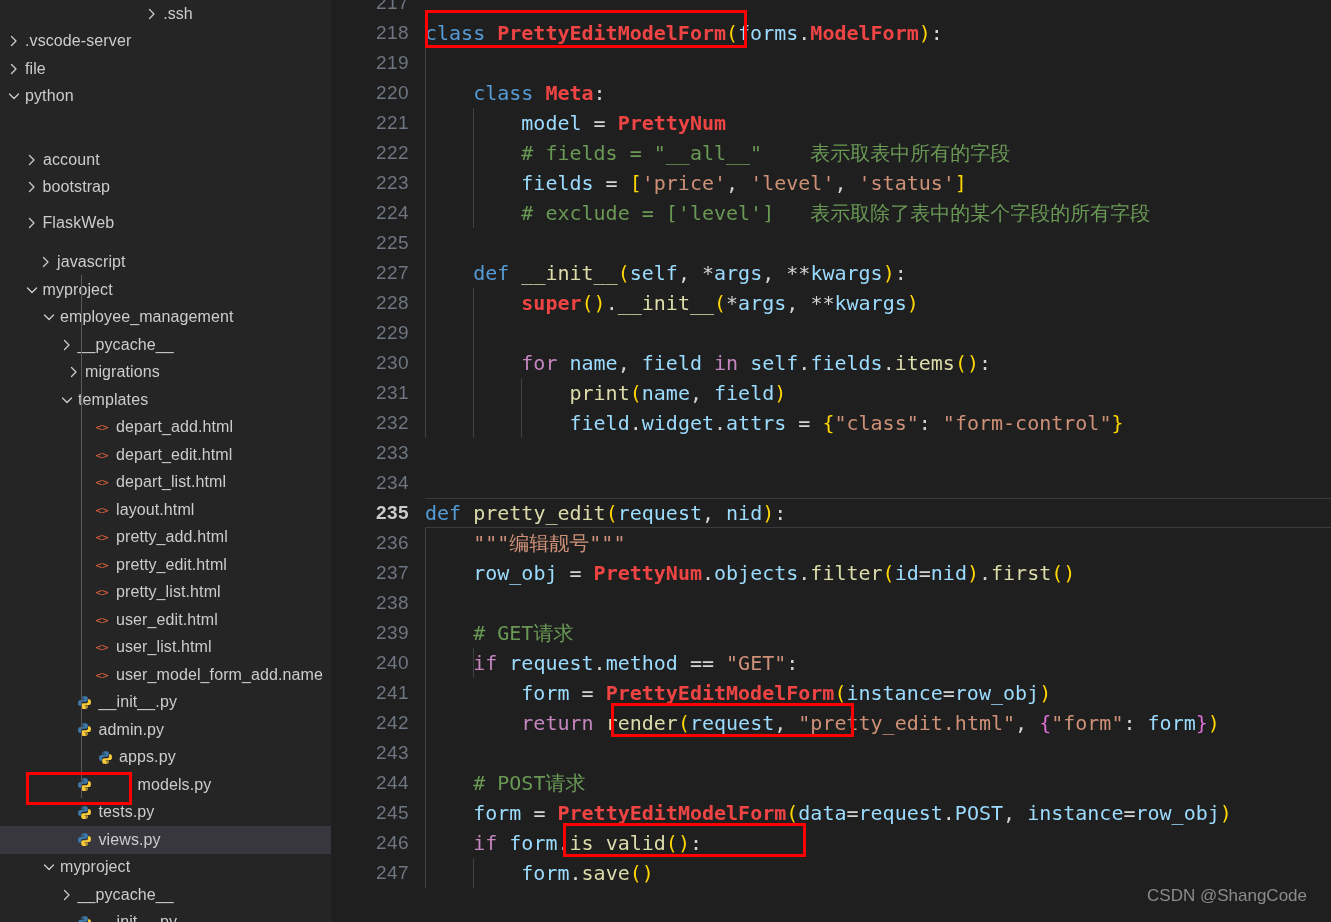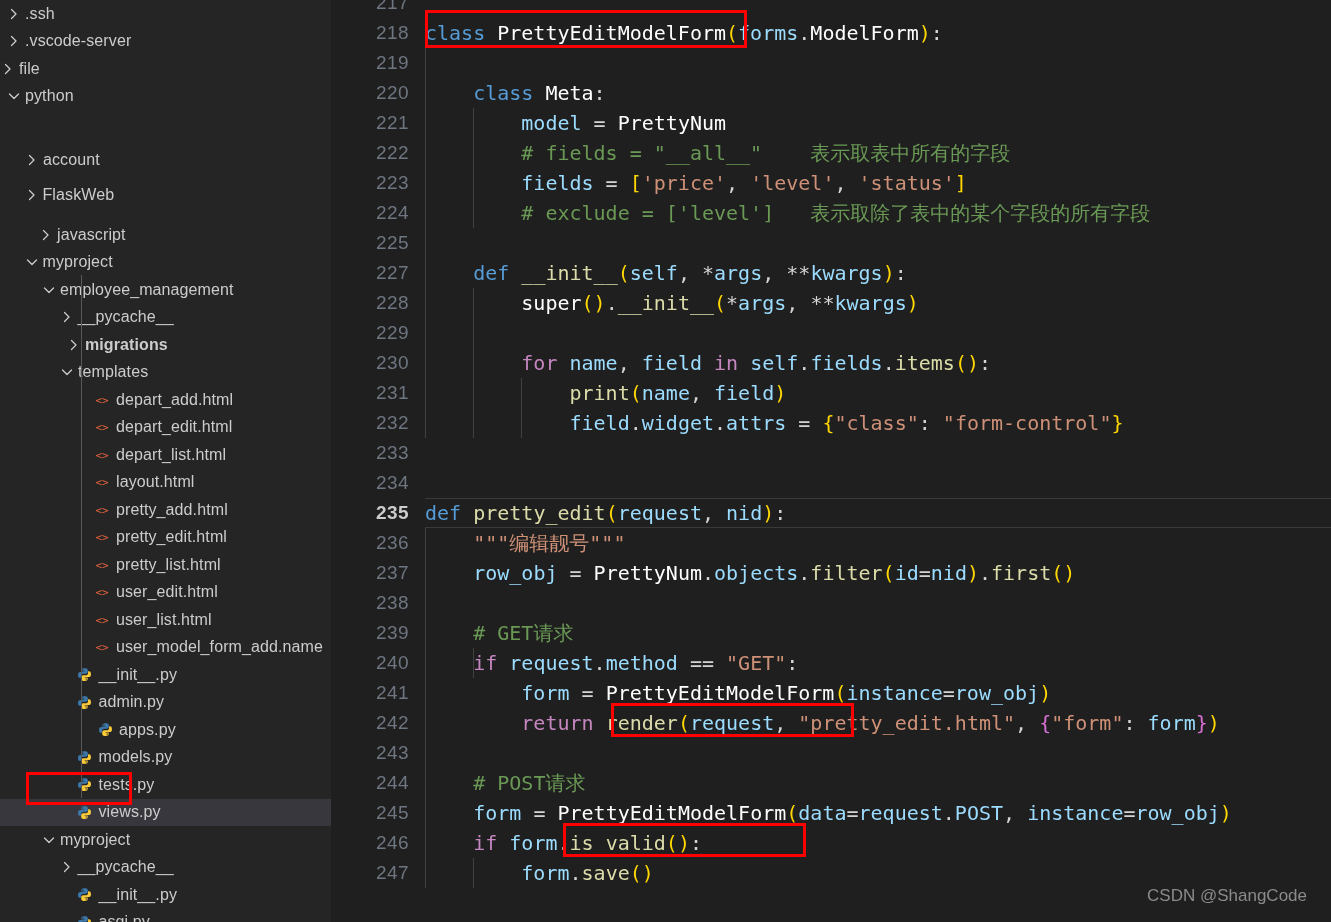--- a/index.html
+++ b/index.html
@@ -106,21 +106,21 @@
   .ig {
     position: absolute;
     top: 0; height: 30px;
     width: 1px;
     background: #404040;
   }
 
   
   .t-kw   { color: #569cd6; }  
   .t-ctl  { color: #c586c0; }  
-  .t-cls  { color: #ffffff; }  
+  .t-cls  { color: #ef4444; font-weight: bold; }  
   .t-fn   { color: #dcdcaa; }  
   .t-var  { color: #9cdcfe; }  
   .t-str  { color: #ce9178; }  
   .t-com  { color: #6a9955; }
   .t-p1   { color: #ffd700; }  
   .t-p2   { color: #da70d6; }
   .t-pl   { color: #d4d4d4; }  
 
   .hlbox {
     position: absolute;
@@ -138,60 +138,68 @@
     user-select: none;
   }
 </style>
 </head>
 <body>
 
 <div id="app">
 
   <div id="sidebar">
     <div id="tree-root">
+        <div class="tree-row" style="padding-left: 6px; justify-content: center;">
+          <span class="twisty">
+            <svg width="16" height="16" viewBox="0 0 16 16">
+              <path d="M5.5 3.5 L10 8 L5.5 12.5" fill="none" stroke="#cccccc" stroke-width="1.3" stroke-linecap="round" stroke-linejoin="round"></path>
+            </svg>
+          </span>
+          <span class="lbl">.ssh</span>
+        </div>
         <div class="tree-row" style="padding-left: 6px;">
           <span class="twisty">
             <svg width="16" height="16" viewBox="0 0 16 16">
               <path d="M5.5 3.5 L10 8 L5.5 12.5" fill="none" stroke="#cccccc" stroke-width="1.3" stroke-linecap="round" stroke-linejoin="round"></path>
             </svg>
           </span>
-          <span class="lbl">.ssh</span>
+          <span class="lbl">.vscode-server</span>
         </div>
         <div class="tree-row" style="padding-left: 6px;">
           <span class="twisty">
             <svg width="16" height="16" viewBox="0 0 16 16">
               <path d="M5.5 3.5 L10 8 L5.5 12.5" fill="none" stroke="#cccccc" stroke-width="1.3" stroke-linecap="round" stroke-linejoin="round"></path>
             </svg>
           </span>
-          <span class="lbl">.vscode-server</span>
-        </div>
-        <div class="tree-row" style="">
-          <span class="twisty">
-            <svg width="16" height="16" viewBox="0 0 16 16">
-              <path d="M5.5 3.5 L10 8 L5.5 12.5" fill="none" stroke="#cccccc" stroke-width="1.3" stroke-linecap="round" stroke-linejoin="round"></path>
-            </svg>
-          </span>
           <span class="lbl">file</span>
         </div>
         <div class="tree-row" style="padding-left: 6px;">
           <span class="twisty">
             <svg width="16" height="16" viewBox="0 0 16 16">
               <path d="M3.5 6 L8 10.5 L12.5 6" fill="none" stroke="#cccccc" stroke-width="1.3" stroke-linecap="round" stroke-linejoin="round"></path>
             </svg>
           </span>
           <span class="lbl">python</span>
         </div>
         <div class="tree-row" style="padding-left: 24px; margin-top: 36px;">
           <span class="twisty">
             <svg width="16" height="16" viewBox="0 0 16 16">
               <path d="M5.5 3.5 L10 8 L5.5 12.5" fill="none" stroke="#cccccc" stroke-width="1.3" stroke-linecap="round" stroke-linejoin="round"></path>
             </svg>
           </span>
           <span class="lbl">account</span>
         </div>
+        <div class="tree-row" style="padding-left: 23.5px;">
+          <span class="twisty">
+            <svg width="16" height="16" viewBox="0 0 16 16">
+              <path d="M5.5 3.5 L10 8 L5.5 12.5" fill="none" stroke="#cccccc" stroke-width="1.3" stroke-linecap="round" stroke-linejoin="round"></path>
+            </svg>
+          </span>
+          <span class="lbl">bootstrap</span>
+        </div>
         <div class="tree-row" style="padding-left: 23.5px; margin-top: 8px;">
           <span class="twisty">
             <svg width="16" height="16" viewBox="0 0 16 16">
               <path d="M5.5 3.5 L10 8 L5.5 12.5" fill="none" stroke="#cccccc" stroke-width="1.3" stroke-linecap="round" stroke-linejoin="round"></path>
             </svg>
           </span>
           <span class="lbl">FlaskWeb</span>
         </div>
         <div class="tree-row" style="padding-left: 38px; margin-top: 12px;">
           <span class="twisty">
@@ -218,21 +226,21 @@
           <span class="lbl">employee_management</span>
         </div>
         <div class="tree-row" style="padding-left: 58.5px;">
           <span class="twisty">
             <svg width="16" height="16" viewBox="0 0 16 16">
               <path d="M5.5 3.5 L10 8 L5.5 12.5" fill="none" stroke="#cccccc" stroke-width="1.3" stroke-linecap="round" stroke-linejoin="round"></path>
             </svg>
           </span>
           <span class="lbl">__pycache__</span>
         </div>
-        <div class="tree-row" style="padding-left: 66px; font-weight: bold;">
+        <div class="tree-row" style="padding-left: 66px;">
           <span class="twisty">
             <svg width="16" height="16" viewBox="0 0 16 16">
               <path d="M5.5 3.5 L10 8 L5.5 12.5" fill="none" stroke="#cccccc" stroke-width="1.3" stroke-linecap="round" stroke-linejoin="round"></path>
             </svg>
           </span>
           <span class="lbl">migrations</span>
         </div>
         <div class="tree-row" style="padding-left: 59px;">
           <span class="twisty">
             <svg width="16" height="16" viewBox="0 0 16 16">
@@ -341,21 +349,21 @@
         </div>
         <div class="tree-row" style="padding-left: 79px;">
           <span class="ficon" style="margin-left: 17px;">
             <svg width="15" height="15" viewBox="0 0 16 16">
               <path d="M7.9 1.2c-1.9 0-3.3.5-3.3 2v1.6h3.4v.5H3.4c-1.3 0-2.3 1-2.3 3.1 0 2 .7 3.1 2 3.1h1.1V9.6c0-1.4 1.2-2.5 2.6-2.5h2.6c1.2 0 2.1-.9 2.1-2V3.2c0-1.1-1-1.9-2.2-2h-1.4zM6.2 2.5c.4 0 .7.3.7.7s-.3.7-.7.7-.7-.3-.7-.7.3-.7.7-.7z" fill="#3c78a9"></path>
               <path d="M8.1 14.8c1.9 0 3.3-.5 3.3-2v-1.6H8v-.5h4.6c1.3 0 2.3-1 2.3-3.1 0-2-.7-3.1-2-3.1h-1.1v1.9c0 1.4-1.2 2.5-2.6 2.5H6.6c-1.2 0-2.1.9-2.1 2v1.9c0 1.1 1 1.9 2.2 2h1.4zM9.8 13.5c-.4 0-.7-.3-.7-.7s.3-.7.7-.7.7.3.7.7-.3.7-.7.7z" fill="#fbcb39"></path>
             </svg>
           </span>
           <span class="lbl">apps.py</span>
         </div>
-        <div class="tree-row" style="padding-left: 58.5px;">
+        <div class="tree-row" style="padding-left: 58.5px; gap: 39px;">
           <span class="ficon" style="margin-left: 17px;">
             <svg width="15" height="15" viewBox="0 0 16 16">
               <path d="M7.9 1.2c-1.9 0-3.3.5-3.3 2v1.6h3.4v.5H3.4c-1.3 0-2.3 1-2.3 3.1 0 2 .7 3.1 2 3.1h1.1V9.6c0-1.4 1.2-2.5 2.6-2.5h2.6c1.2 0 2.1-.9 2.1-2V3.2c0-1.1-1-1.9-2.2-2h-1.4zM6.2 2.5c.4 0 .7.3.7.7s-.3.7-.7.7-.7-.3-.7-.7.3-.7.7-.7z" fill="#3c78a9"></path>
               <path d="M8.1 14.8c1.9 0 3.3-.5 3.3-2v-1.6H8v-.5h4.6c1.3 0 2.3-1 2.3-3.1 0-2-.7-3.1-2-3.1h-1.1v1.9c0 1.4-1.2 2.5-2.6 2.5H6.6c-1.2 0-2.1.9-2.1 2v1.9c0 1.1 1 1.9 2.2 2h1.4zM9.8 13.5c-.4 0-.7-.3-.7-.7s.3-.7.7-.7.7.3.7.7-.3.7-.7.7z" fill="#fbcb39"></path>
             </svg>
           </span>
           <span class="lbl">models.py</span>
         </div>
         <div class="tree-row" style="padding-left: 58.5px;">
           <span class="ficon" style="margin-left: 17px;">

